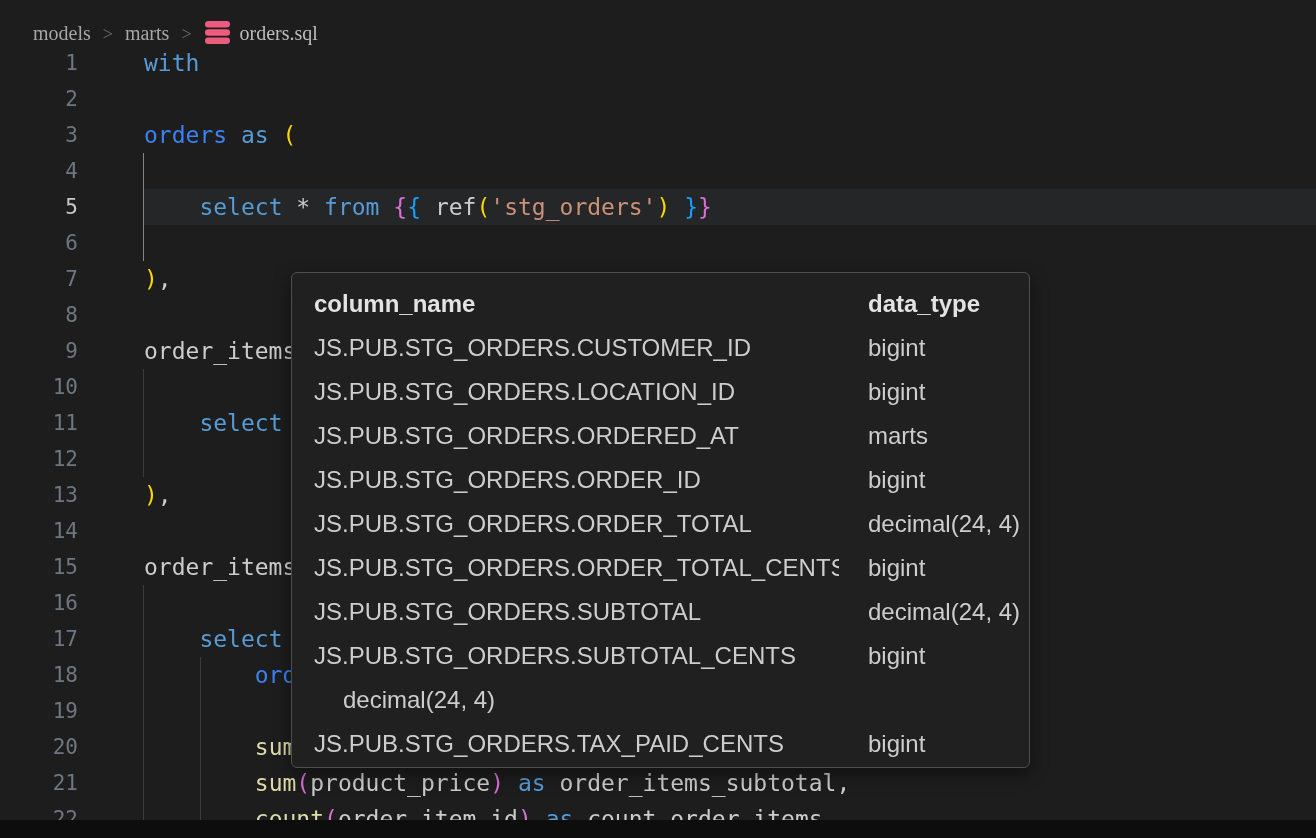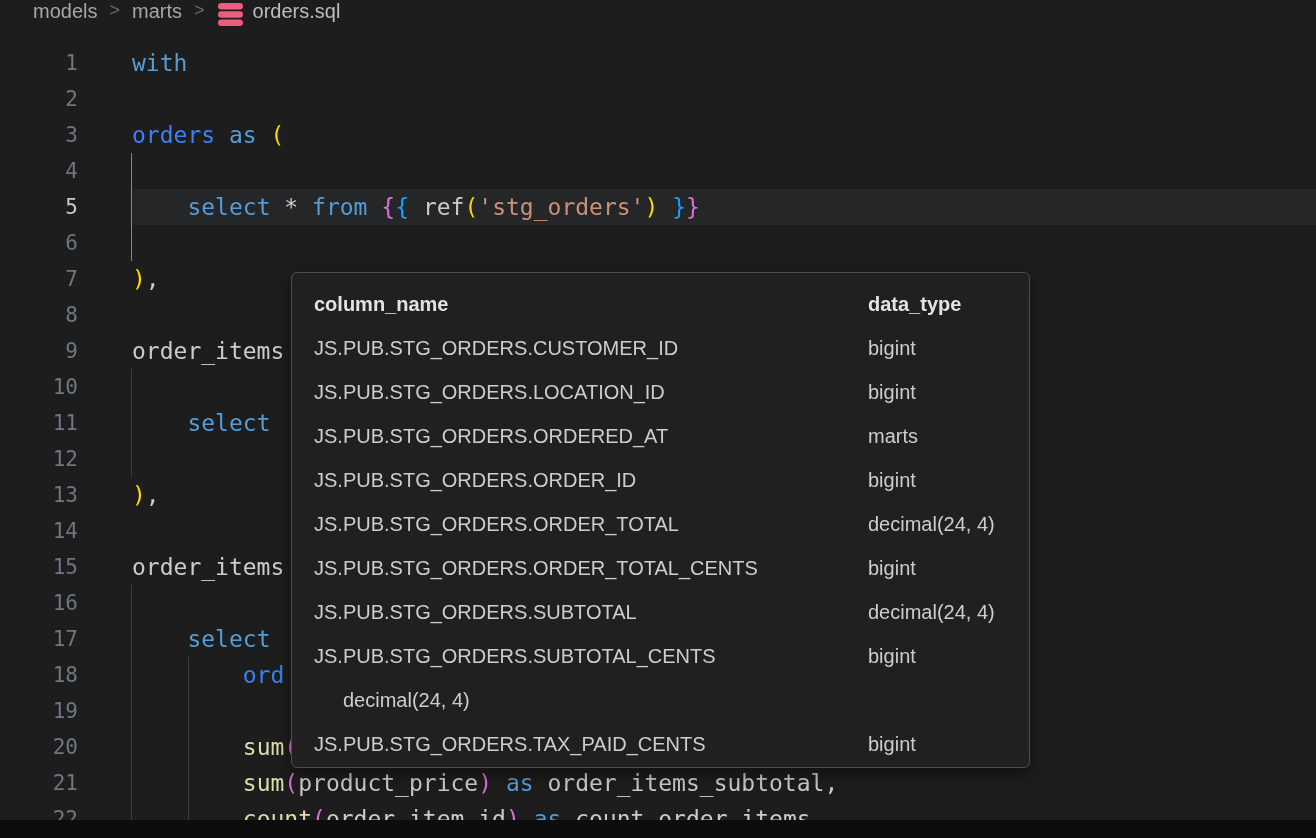--- a/index.html
+++ b/index.html
@@ -6,44 +6,45 @@
   html, body {
     width: 1316px; height: 838px;
     background: #1d1d1e;
     overflow: hidden;
     font-family: "Liberation Sans", sans-serif;
   }
   
   .breadcrumb {
     height: 45px;
     display: flex;
-    align-items: flex-start;
+    align-items: flex-end;
     padding-left: 33px;
     font-size: 20px;
     color: #a6a6a6;
     user-select: none;
+    font-family: Liberation Serif, serif;
   }
   .crumb { cursor: pointer; }
   .crumb-sep { color: #6d6d6d; margin: 0 12px; font-size: 18px; }
   .file-icon { display: inline-flex; margin-right: 9px; position: relative; top: 1px; }
   .file-name { color: #bdbdbd; }
   
   .editor { position: relative; width: 1316px; }
   .code-row { position: relative; height: 36px; }
   .gutter {
     position: absolute; left: 0; top: 0;
     width: 78px; height: 36px;
     text-align: right;
     font-family: "DejaVu Sans Mono", monospace;
     font-size: 21px; line-height: 36px;
     color: #6e7681;
   }
   .code-row.active .gutter { color: #c8c8c8; }
   .content {
-    position: absolute; left: 132px; right: 0; top: 0; height: 36px;
+    position: absolute; left: 144px; right: 0; top: 0; height: 36px;
   }
   .code-row.active .content { background: #252628; }
   .code-text {
     position: absolute; left: 0; top: 0;
     font-family: "DejaVu Sans Mono", monospace;
     font-size: 23px; line-height: 36px;
     white-space: pre;
   }
   .guide {
     position: absolute; top: 0; bottom: 0; width: 1px;
@@ -61,21 +62,21 @@
     border: 1px solid #4e4e4e;
     border-radius: 6px;
     padding: 9px 0 0 22px;
     box-shadow: 0 6px 18px rgba(0,0,0,0.45);
     z-index: 5;
     overflow: hidden;
   }
   .t-row {
     display: flex; align-items: center;
     height: 44px;
-    font-size: 20px;
+    font-size: 24px;
     color: #cdcdcd;
     white-space: nowrap;
   }
   .t-row .c1 { width: 525px; flex: none; overflow: hidden; }
   .t-row .c2 { flex: 1; margin-left: 29px; }
   .t-row.header { font-weight: 700; color: #e3e3e3; }
   
   .bottom-strip {
     position: absolute; left: 0; bottom: 0;
     width: 1316px; height: 18px;

